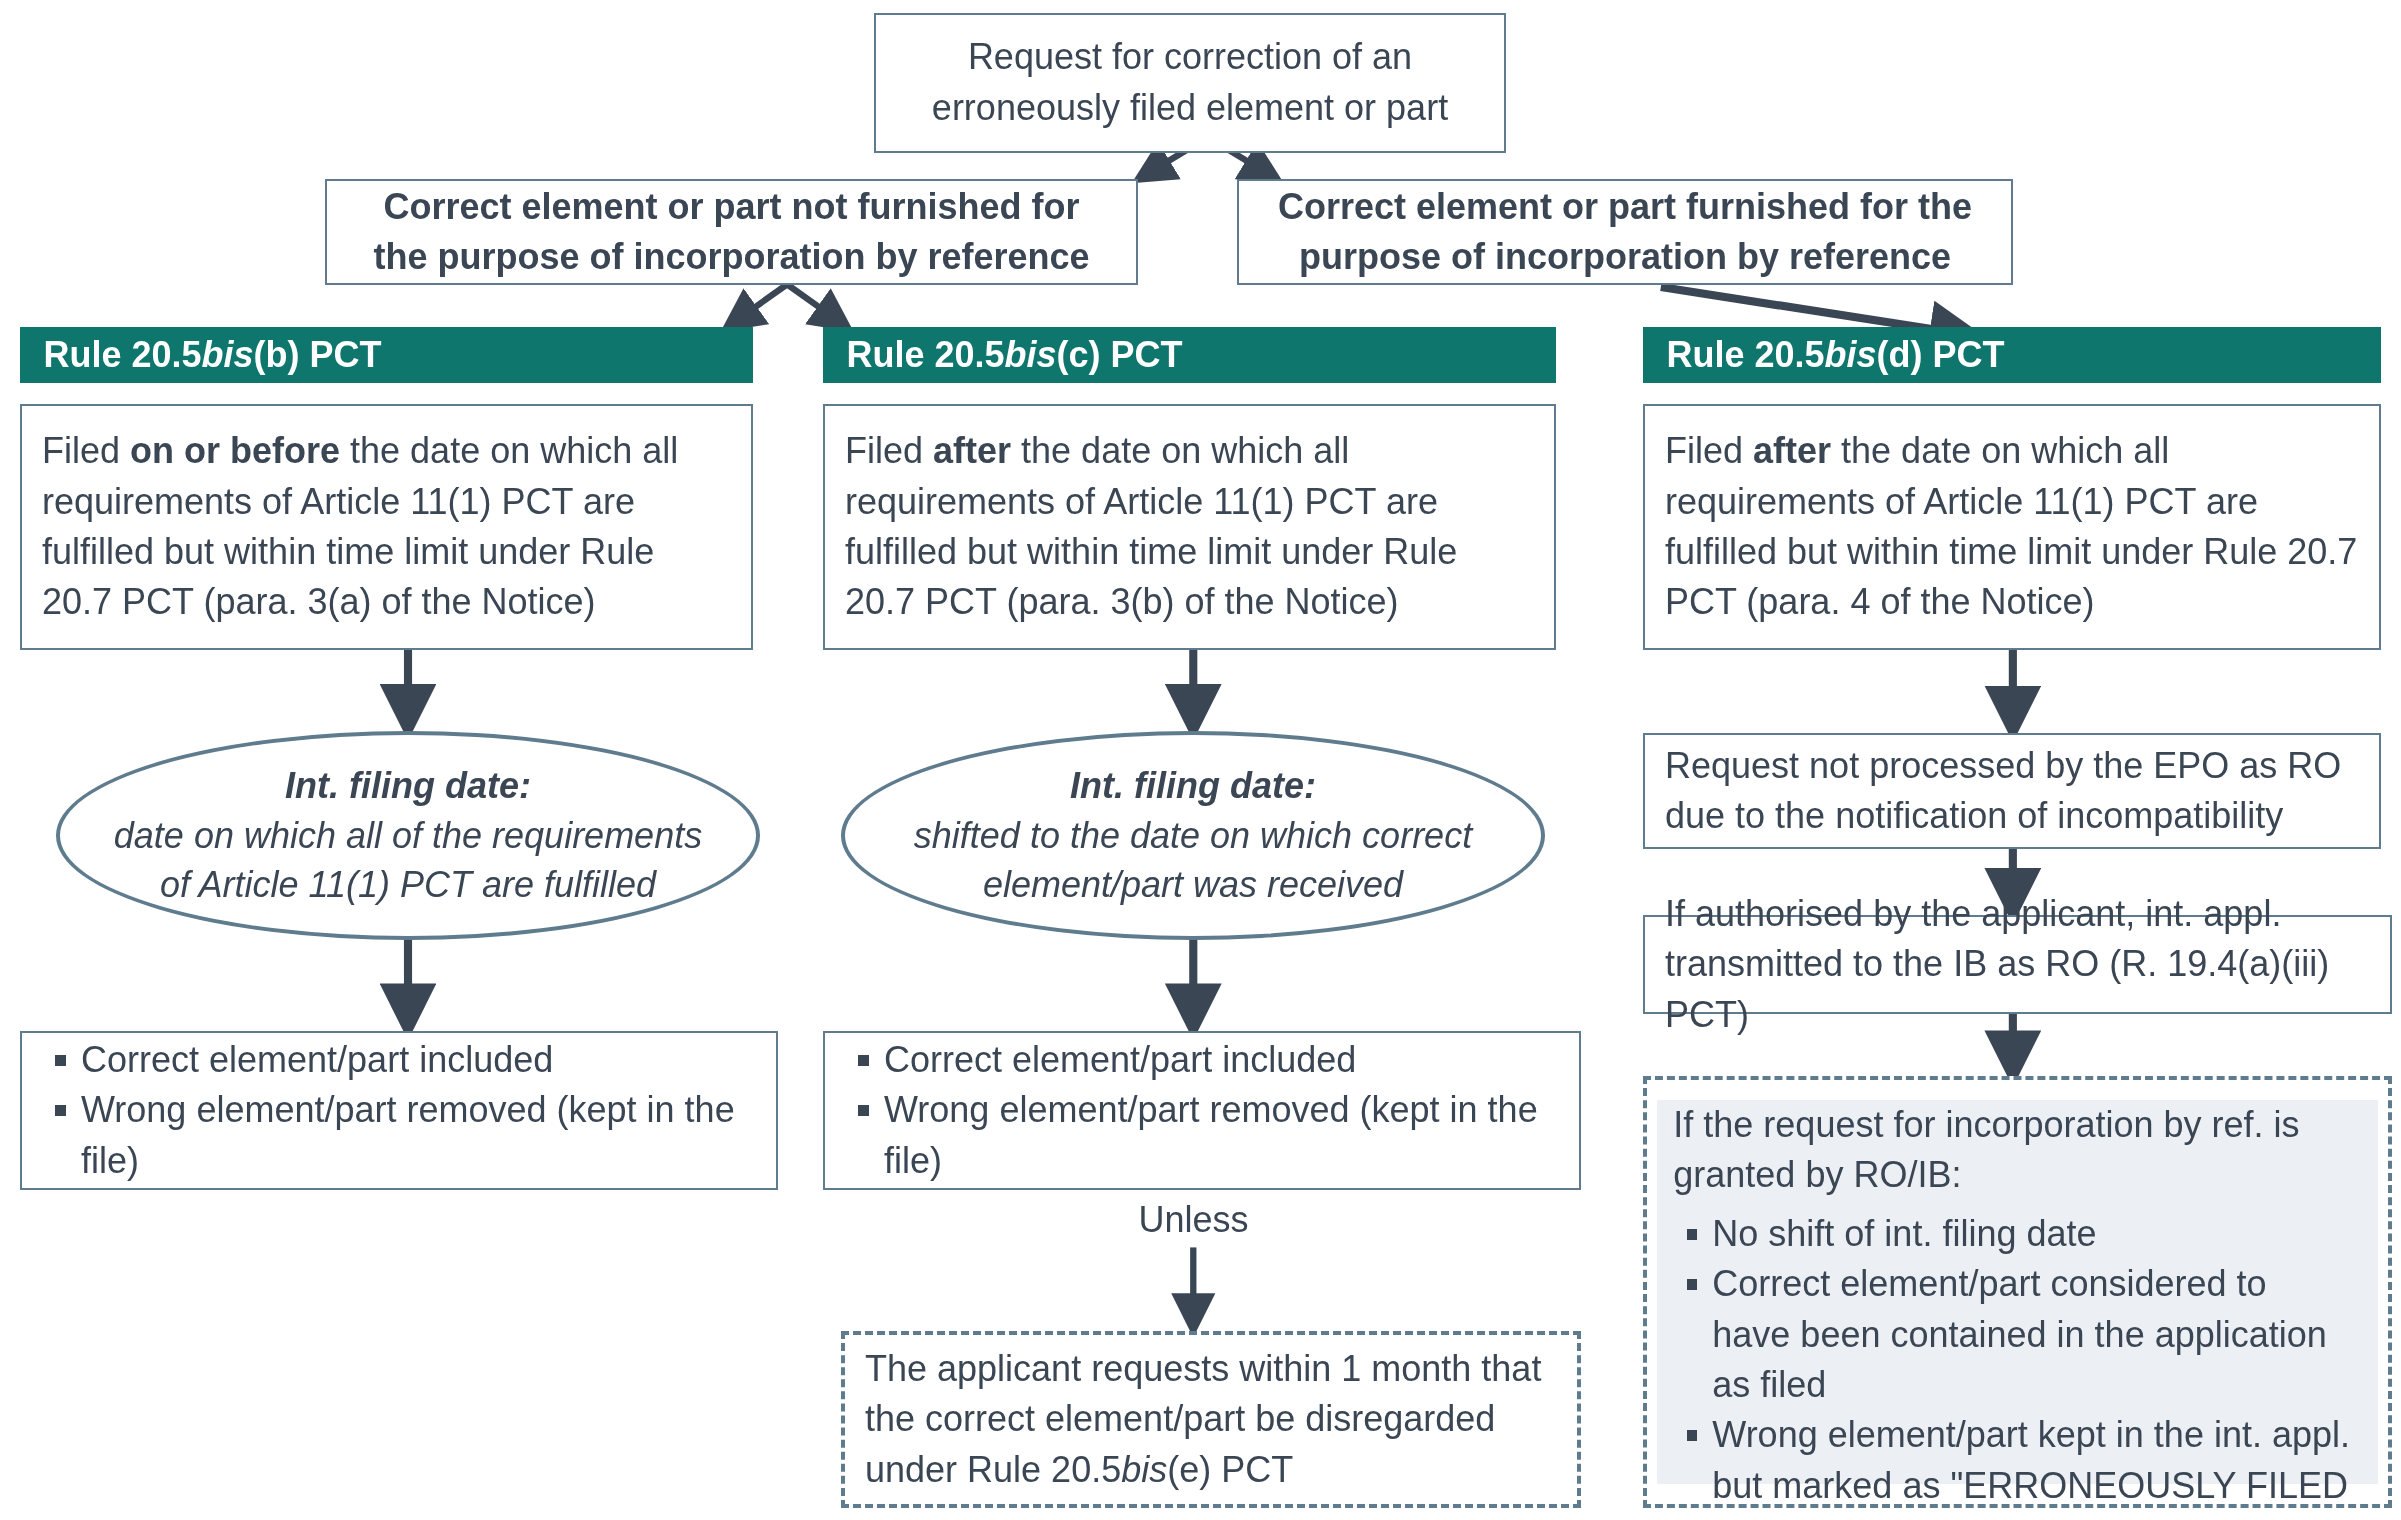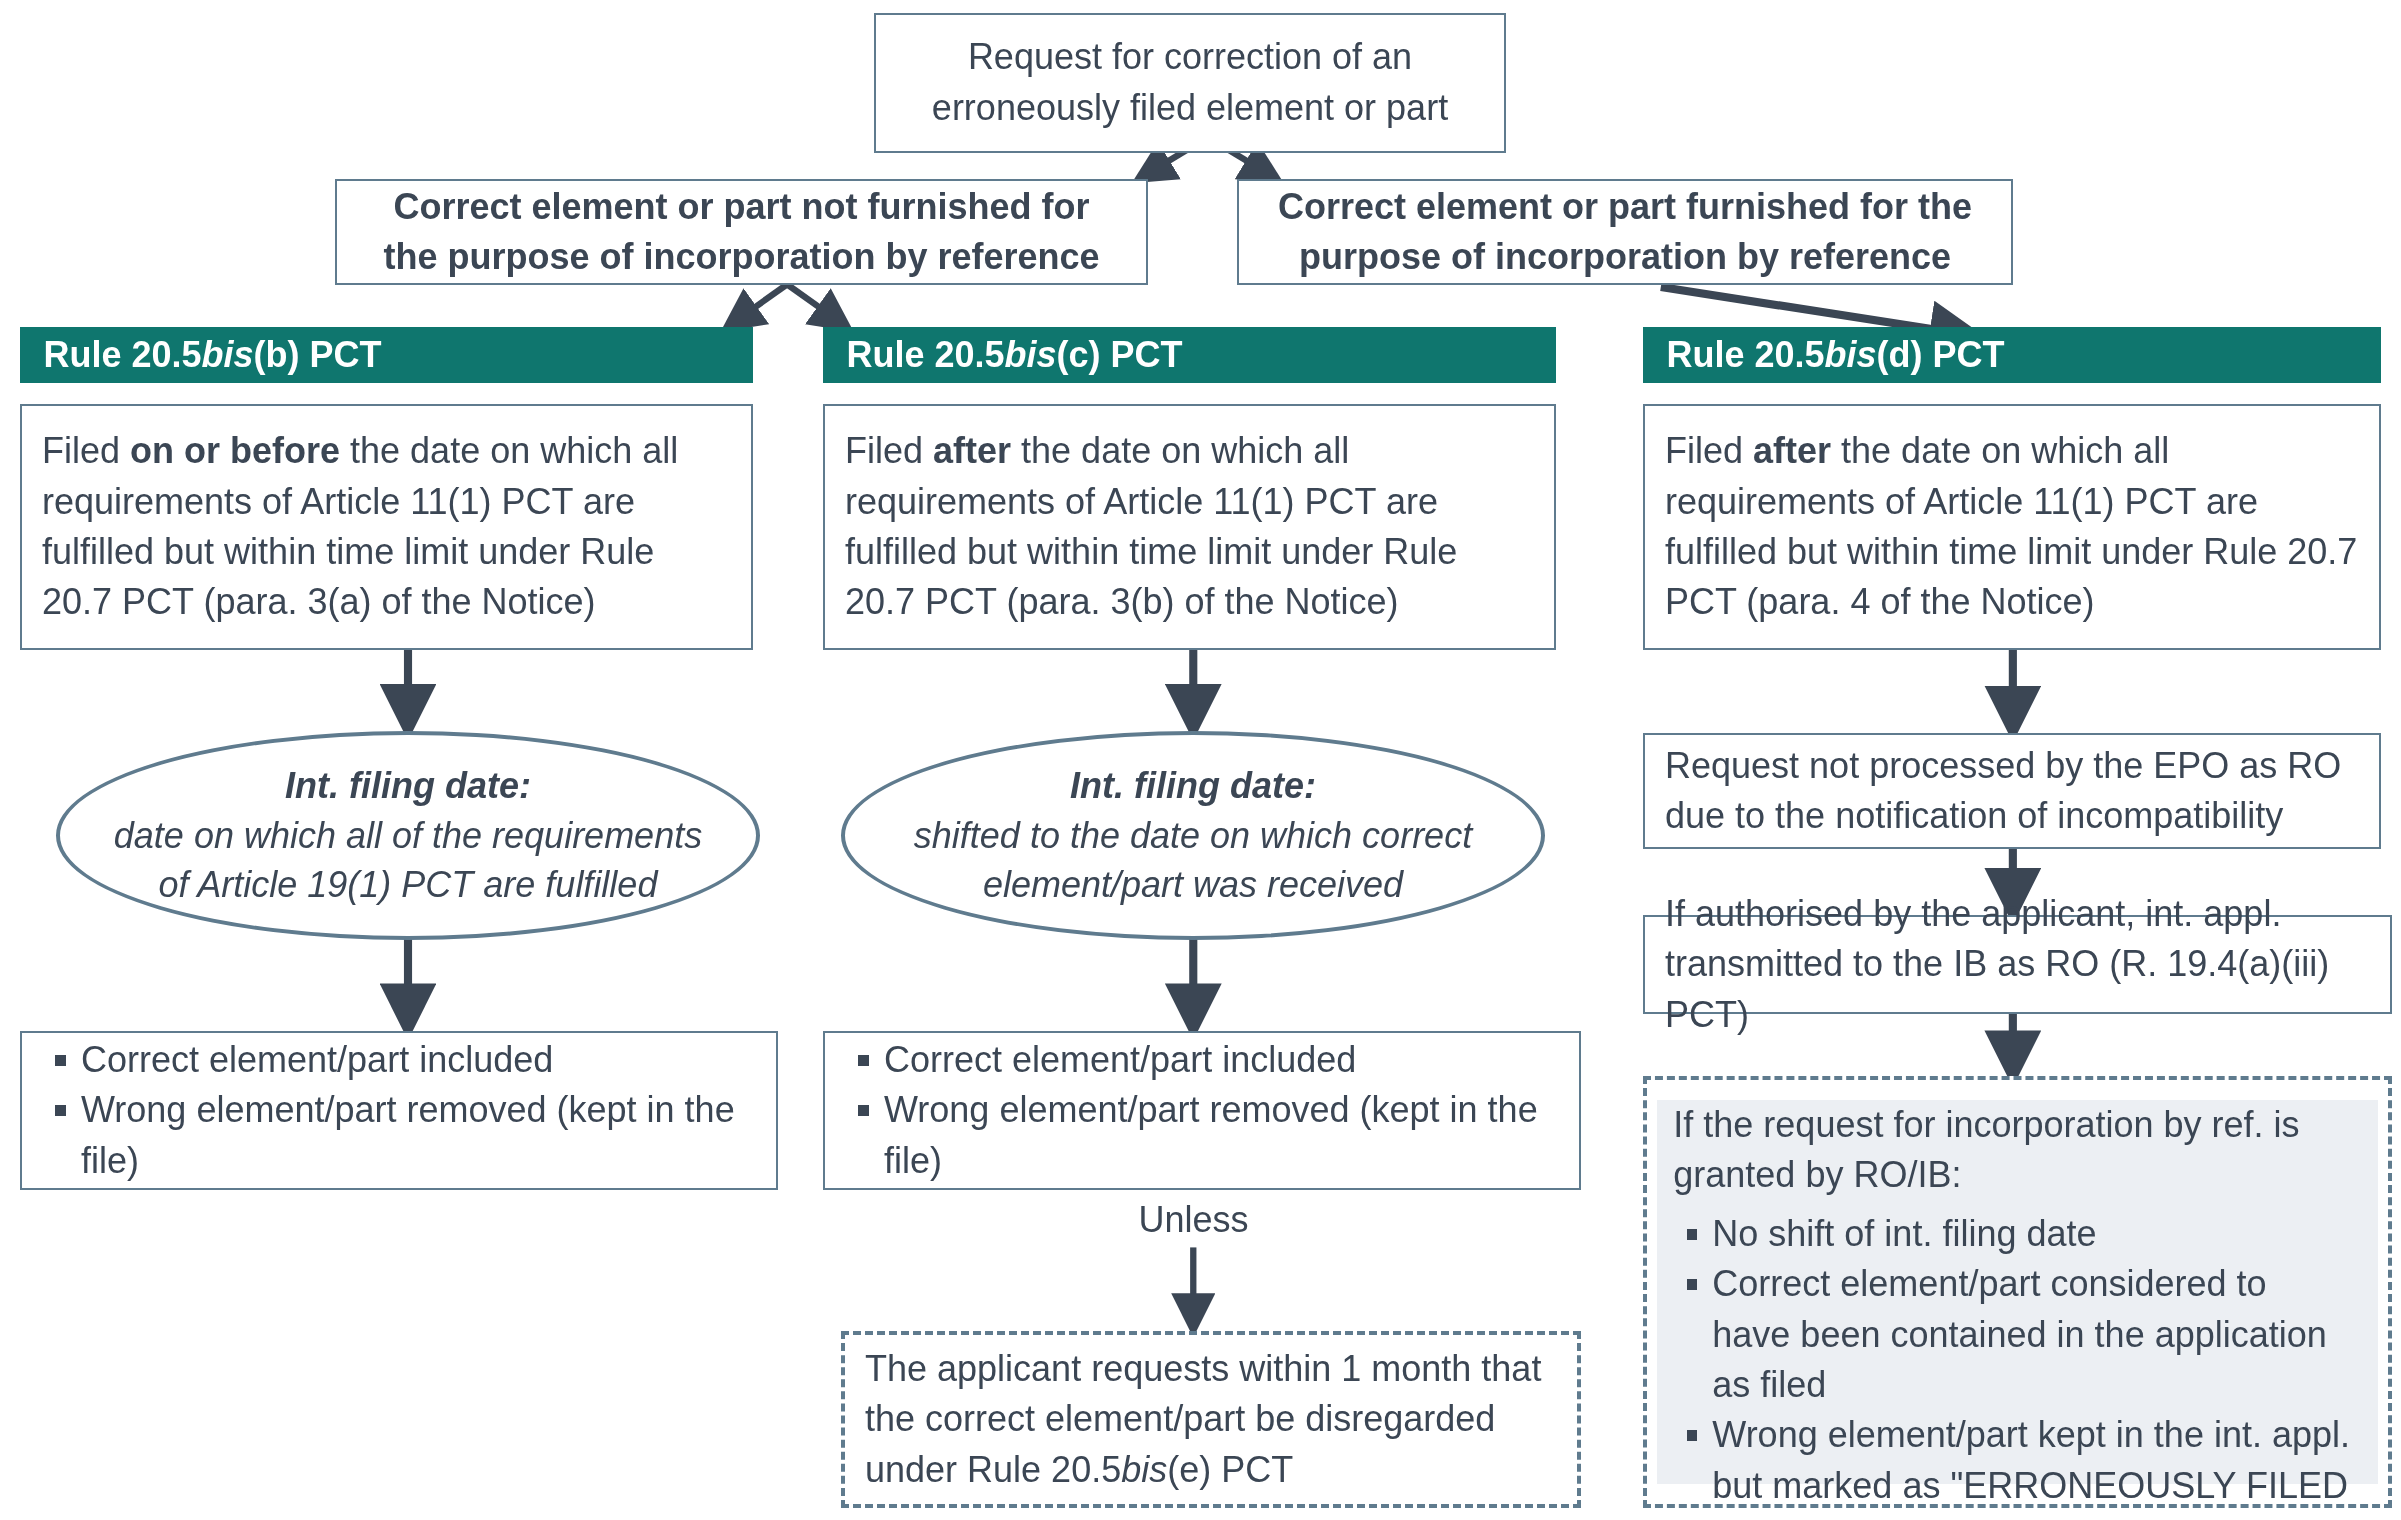--- a/index.html
+++ b/index.html
@@ -155,21 +155,21 @@
     <path d="M2230,1122 L2230,1192" stroke="#3b4654" stroke-width="9" fill="none" marker-end="url(#ah)"></path>
   </svg>
 
   <div class="node txt-center" style="left:874px; top:12.6px; width:632px; height:140px;">
     <div class="inner fs-top">
       <div>Request for correction of an</div>
       <div>erroneously filed element or part</div>
     </div>
   </div>
 
-  <div class="node strong txt-center" style="left:325px; top:179px; width:813px; height:106px;margin-left:10px;">
+  <div class="node strong txt-center" style="left:325px; top:179px; width:813px; height:106px;">
     <div class="inner fs-body">
       <div>Correct element or part not furnished for</div>
       <div>the purpose of incorporation by reference</div>
     </div>
   </div>
 
   <div class="node strong txt-center" style="left:1237px; top:179px; width:776px; height:106px;">
     <div class="inner fs-body">
       <div>Correct element or part furnished for the</div>
       <div>purpose of incorporation by reference</div>
@@ -184,21 +184,21 @@
 
   <div class="node" style="left:20px; top:404px; width:733px; height:246px;">
     <div class="inner fs-body">
       <span>Filed </span><span class="bold">on or before</span><span> the date on which all requirements of Article 11(1) PCT are fulfilled but within time limit under Rule 20.7 PCT (para. 3(a) of the Notice)</span>
     </div>
   </div>
 
   <div class="ellipse" style="left:56px; top:731px; width:704px; height:209px;">
     <div class="inner">
       <div class="bold">Int. filing date:</div>
-      <div>date on which all of the requirements of Article 19(1) PCT are fulfilled</div>
+      <div>date on which all of the requirements of Article 11(1) PCT are fulfilled</div>
     </div>
   </div>
 
   <div class="node" style="left:20px; top:1031px; width:758px; height:159px;">
     <div class="inner fs-body">
       <ul class="blist">
         <li>Correct element/part included</li>
         <li>Wrong element/part removed (kept in the file)</li>
       </ul>
     </div>

